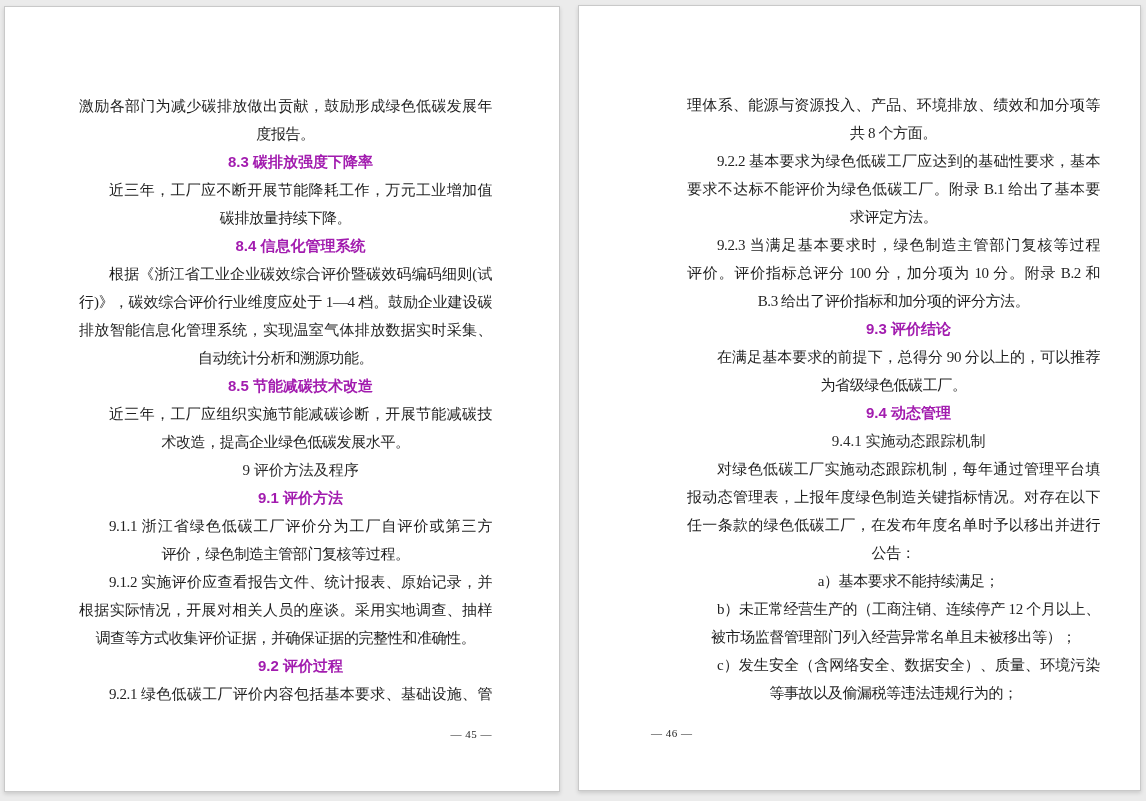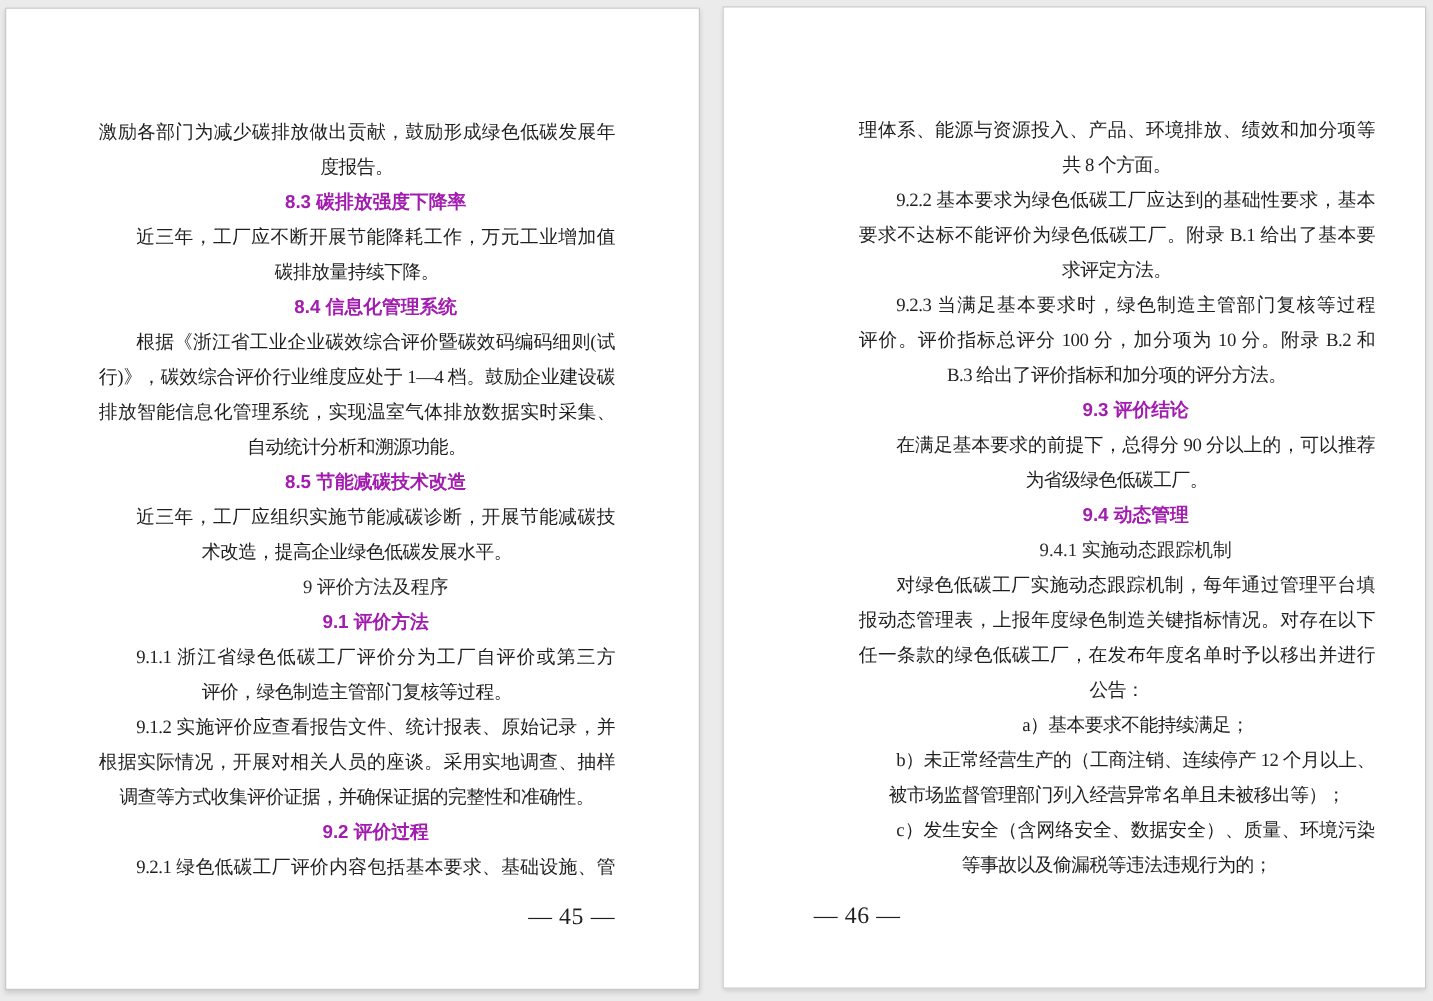--- a/index.html
+++ b/index.html
@@ -55,21 +55,21 @@
   }
   .line.hei {
     font-family: Liberation Serif, serif;
     color: #2b2b2b;
     letter-spacing: 0;
   }
   .page-number {
     position: absolute;
     top: 716px;
     width: 413px;
-    font-size: 19px;
+    font-size: 11px;
     line-height: 22px;
     color: #1f1f1f;
     letter-spacing: 0.5px;
   }
   .page-left  .page-number { left: 74px; }
   .page-right .page-number { left: 72px; }
   .page-number.align-right { text-align: right; }
   .page-number.align-left  { text-align: left; }
 </style>
 </head>

